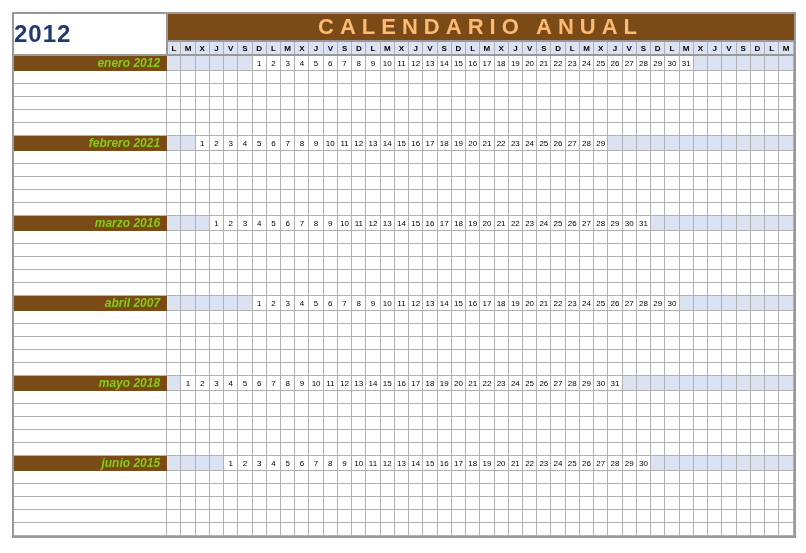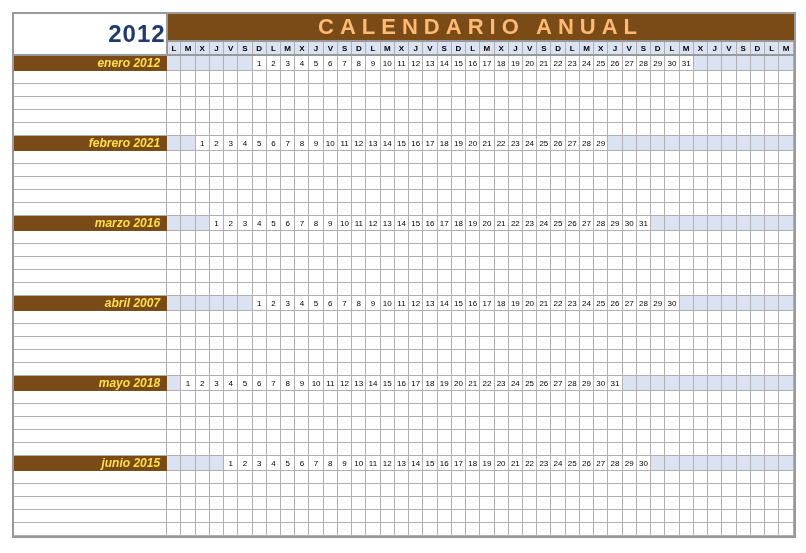--- a/index.html
+++ b/index.html
@@ -18,21 +18,21 @@
     table-layout: fixed;
   }
   td, th {
     padding: 0;
   }
 
   
   .year-box {
     border-right: 2px solid #999;
     border-bottom: 2px solid #999;
-    text-align: right;
+    text-align: left;
     font-size: 24px;
     font-weight: bold;
     color: #203a6f;
     height: 36px;
     vertical-align: middle;
     letter-spacing: 1px;
   }
   .title-bar {
     background: #7a4b17;
     color: #fdba74;
@@ -50,21 +50,21 @@
     font-size: 8px;
     font-weight: bold;
     color: #000;
     height: 12px;
     border-right: 1px solid #b0b0b0;
     border-bottom: 2px solid #999;
   }
 
   .month-label {
     background: #7a4b17;
-    color: #fde047;
+    color: #84cc16;
     font-weight: bold;
     font-style: italic;
     font-size: 12px;
     text-align: right;
     padding-right: 6px;
     height: 14px;
     border-right: 1px solid #7a4b17;
   }
   .num-cell {
     text-align: center;

